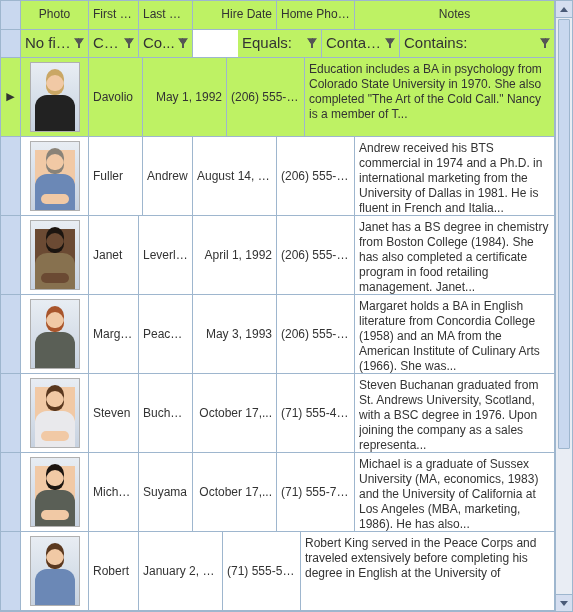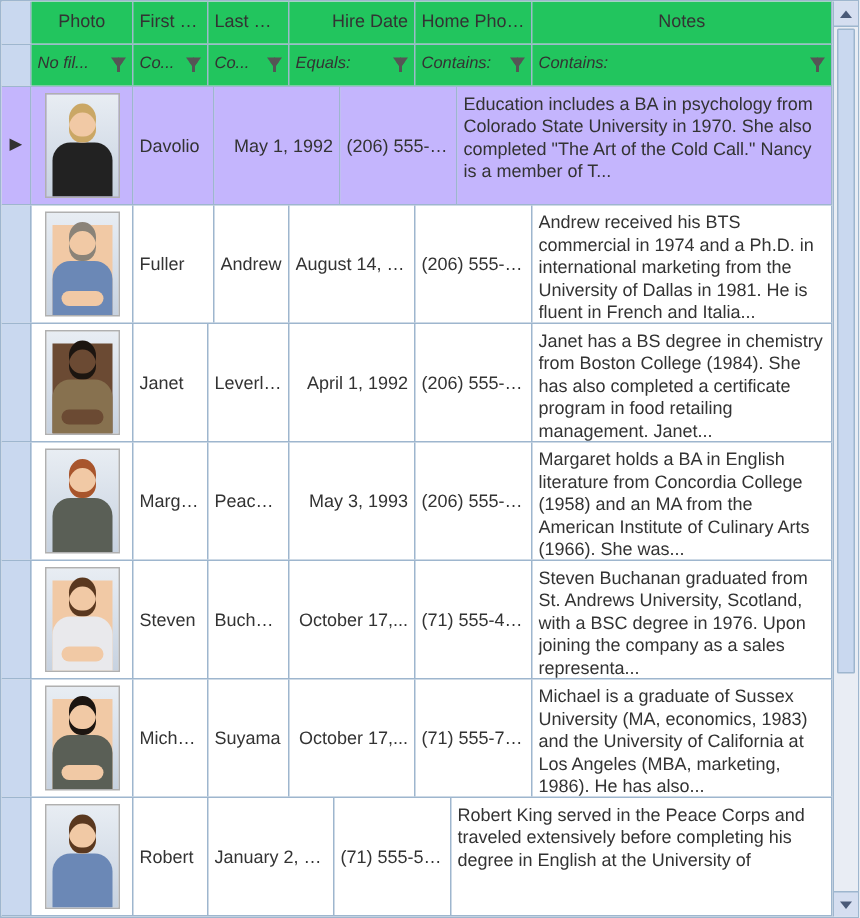--- a/index.html
+++ b/index.html
@@ -37,41 +37,41 @@
   .data-row { height: 79px; }
   .cell {
     border-right: 1px solid #9eb6ce;
     padding: 3px 4px;
     overflow: hidden;
     display: flex;
     align-items: center;
     line-height: 1.25;
   }
   .head-row .cell, .filter-row .cell {
-    background: #22c55e;
+    background: #bef264;
     justify-content: space-between;
   }
   .head-row .cell { justify-content: center; position: relative; }
   .head-row .cell span { white-space: nowrap; overflow: hidden; text-overflow: ellipsis; }
 
   .col-ind  { width: 20px; flex: none; justify-content: center; padding:0; }
   .col-photo{ width: 68px; flex: none; }
   .col-fn   { width: 50px; flex: none; }
   .col-ln   { width: 54px; flex: none; }
   .col-hire { width: 84px; flex: none; justify-content: flex-end; }
   .col-phone{ width: 78px; flex: none; }
   .col-notes{ flex: 1; }
 
   .data-row .col-hire { text-align: right; }
   .data-row .cell { align-items: center; }
   .data-row .col-notes { align-items: flex-start; padding-top:4px; }
 
   .head-row .col-hire, .head-row .col-phone { justify-content: center; }
 
-  .filter-row .cell { font-size: 11px; font-style: italic; }
+  .filter-row .cell { font-size: 15px; }
   .filter-label { white-space: nowrap; overflow:hidden; text-overflow: ellipsis; flex:1; }
   .funnel {
     width: 10px; height: 10px; flex:none; margin-left:3px;
     background:
       linear-gradient(#555,#555) center 7px/2px 3px no-repeat,
       conic-gradient(from 135deg at 50% 0, #555 0 90deg, transparent 0) 0 0/100% 8px no-repeat;
     clip-path: polygon(0 0, 100% 0, 60% 55%, 60% 100%, 40% 100%, 40% 55%);
     background-color:#555;
   }
 
@@ -119,21 +119,21 @@
   .suit-tn{ background:#87714f; }
   .hair-br{ box-shadow: 0 -4px 0 0 #5a381f inset, 0 -6px 0 0 #5a381f; }
   .hair-bl{ box-shadow: 0 -4px 0 0 #caa765 inset, 0 -6px 0 0 #caa765; }
   .hair-dk{ box-shadow: 0 -4px 0 0 #1c1510 inset, 0 -6px 0 0 #1c1510; }
   .hair-rd{ box-shadow: 0 -4px 0 0 #a8552c inset, 0 -6px 0 0 #a8552c; }
   .hair-gy{ box-shadow: 0 -4px 0 0 #8a8378 inset, 0 -6px 0 0 #8a8378; }
 
   .arms-crossed.skin-l::after{ background:#f1c9a5; }
   .arms-crossed.skin-d::after{ background:#6b4a33; }
 
-  .data-row.selected .cell { background:#c4b5fd; }
+  .data-row.selected .cell { background:#bef264; }
   .row-indicator { color:#333; font-size:11px; }
 
   .vscroll {
     width: 17px;
     background:#e9edf4;
     border-left:1px solid #9eb6ce;
     position:relative;
   }
   .vscroll .btn {
     height:17px; width:100%;
@@ -198,21 +198,21 @@
         <span class="funnel"></span>
       </div>
       <div class="cell col-fn">
         <span class="filter-label">Co...</span>
         <span class="funnel"></span>
       </div>
       <div class="cell col-ln">
         <span class="filter-label">Co...</span>
         <span class="funnel"></span>
       </div>
-      <div class="cell col-hire" style="justify-content:space-between;">
+      <div class="cell col-hire" style="justify-content:space-between;margin-left:45px;">
         <span class="filter-label">Equals:</span>
         <span class="funnel"></span>
       </div>
       <div class="cell col-phone">
         <span class="filter-label">Contains:</span>
         <span class="funnel"></span>
       </div>
       <div class="cell col-notes">
         <span class="filter-label">Contains:</span>
         <span class="funnel"></span>

